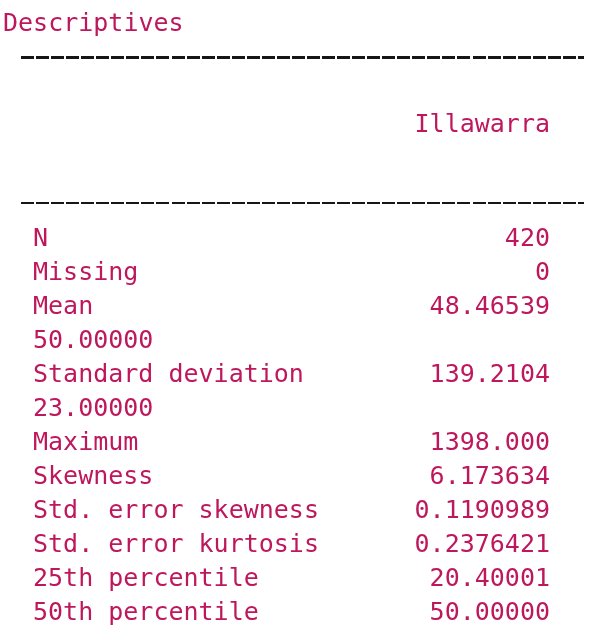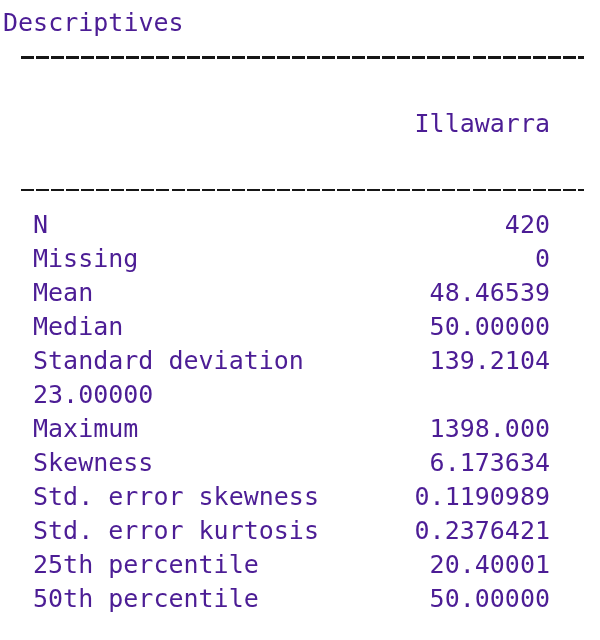--- a/index.html
+++ b/index.html
@@ -5,21 +5,21 @@
   html, body {
     margin: 0;
     padding: 0;
     background: #ffffff;
   }
   .page {
     position: relative;
     width: 600px;
     height: 640px;
     background: #ffffff;
-    color: #4c1d95;
+    color: #be185d;
     font-family: "DejaVu Sans Mono", monospace;
     font-size: 25px;
     overflow: hidden;
   }
   .title {
     margin: 6px 0 0 3px;
     line-height: 34px;
     white-space: pre;
   }
   .rule {
@@ -27,21 +27,21 @@
     margin-left: 21px;
     width: 563px;
     background: repeating-linear-gradient(
       to right,
       #161616 0px, #161616 13px,
       transparent 13px, transparent 15.05px
     );
   }
   .rule-top { margin-top: 16px; }
   .header-row {
-    padding: 14px 50px 14px 0;
+    padding: 14px 50px 27px 0;
     line-height: 34px;
     text-align: right;
     white-space: pre;
   }
   .tbody { margin-top: 17px; }
   .trow {
     display: flex;
     justify-content: space-between;
     align-items: baseline;
     line-height: 34px;
@@ -77,21 +77,20 @@
       <span class="label">Missing</span>
       <span class="value">0</span>
     </div>
 
     <div class="trow">
       <span class="label">Mean</span>
       <span class="value">48.46539</span>
     </div>
 
     <div class="trow">
-      <span class="label">Median</span>
       <span class="value">50.00000</span>
     </div>
 
     <div class="trow">
       <span class="label">Standard deviation</span>
       <span class="value">139.2104</span>
     </div>
 
     <div class="trow">
       <span class="value">23.00000</span>

